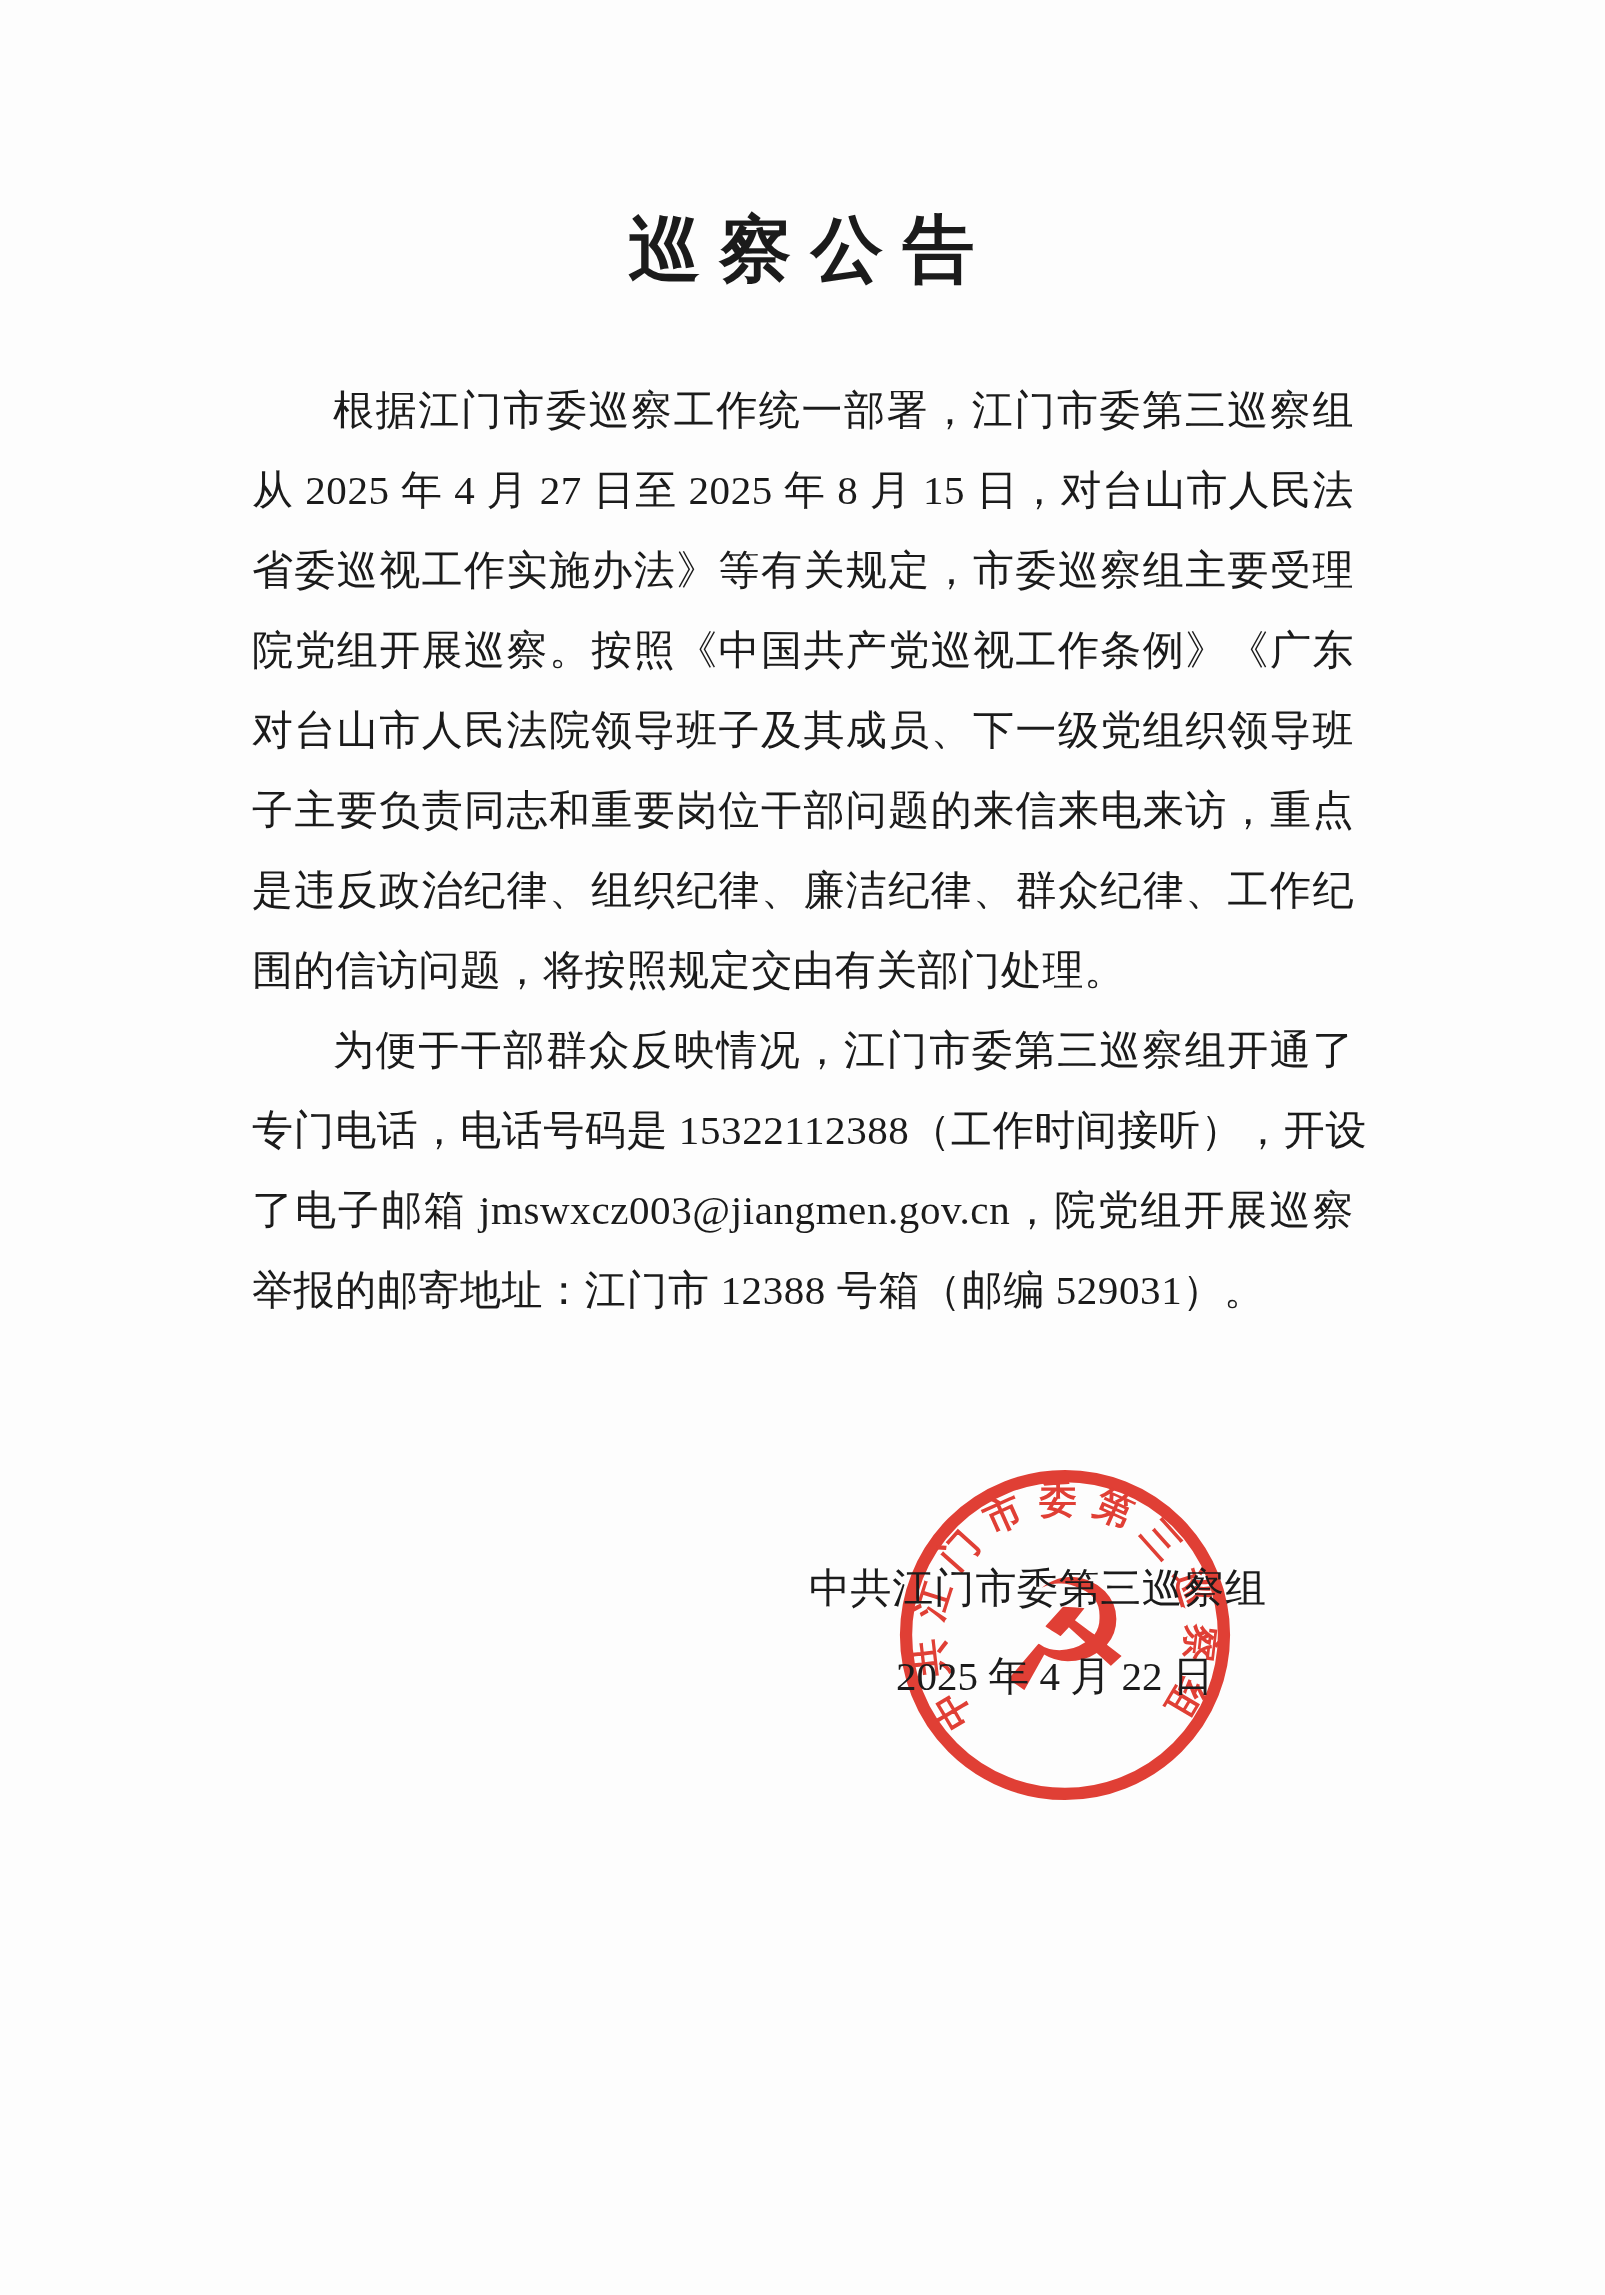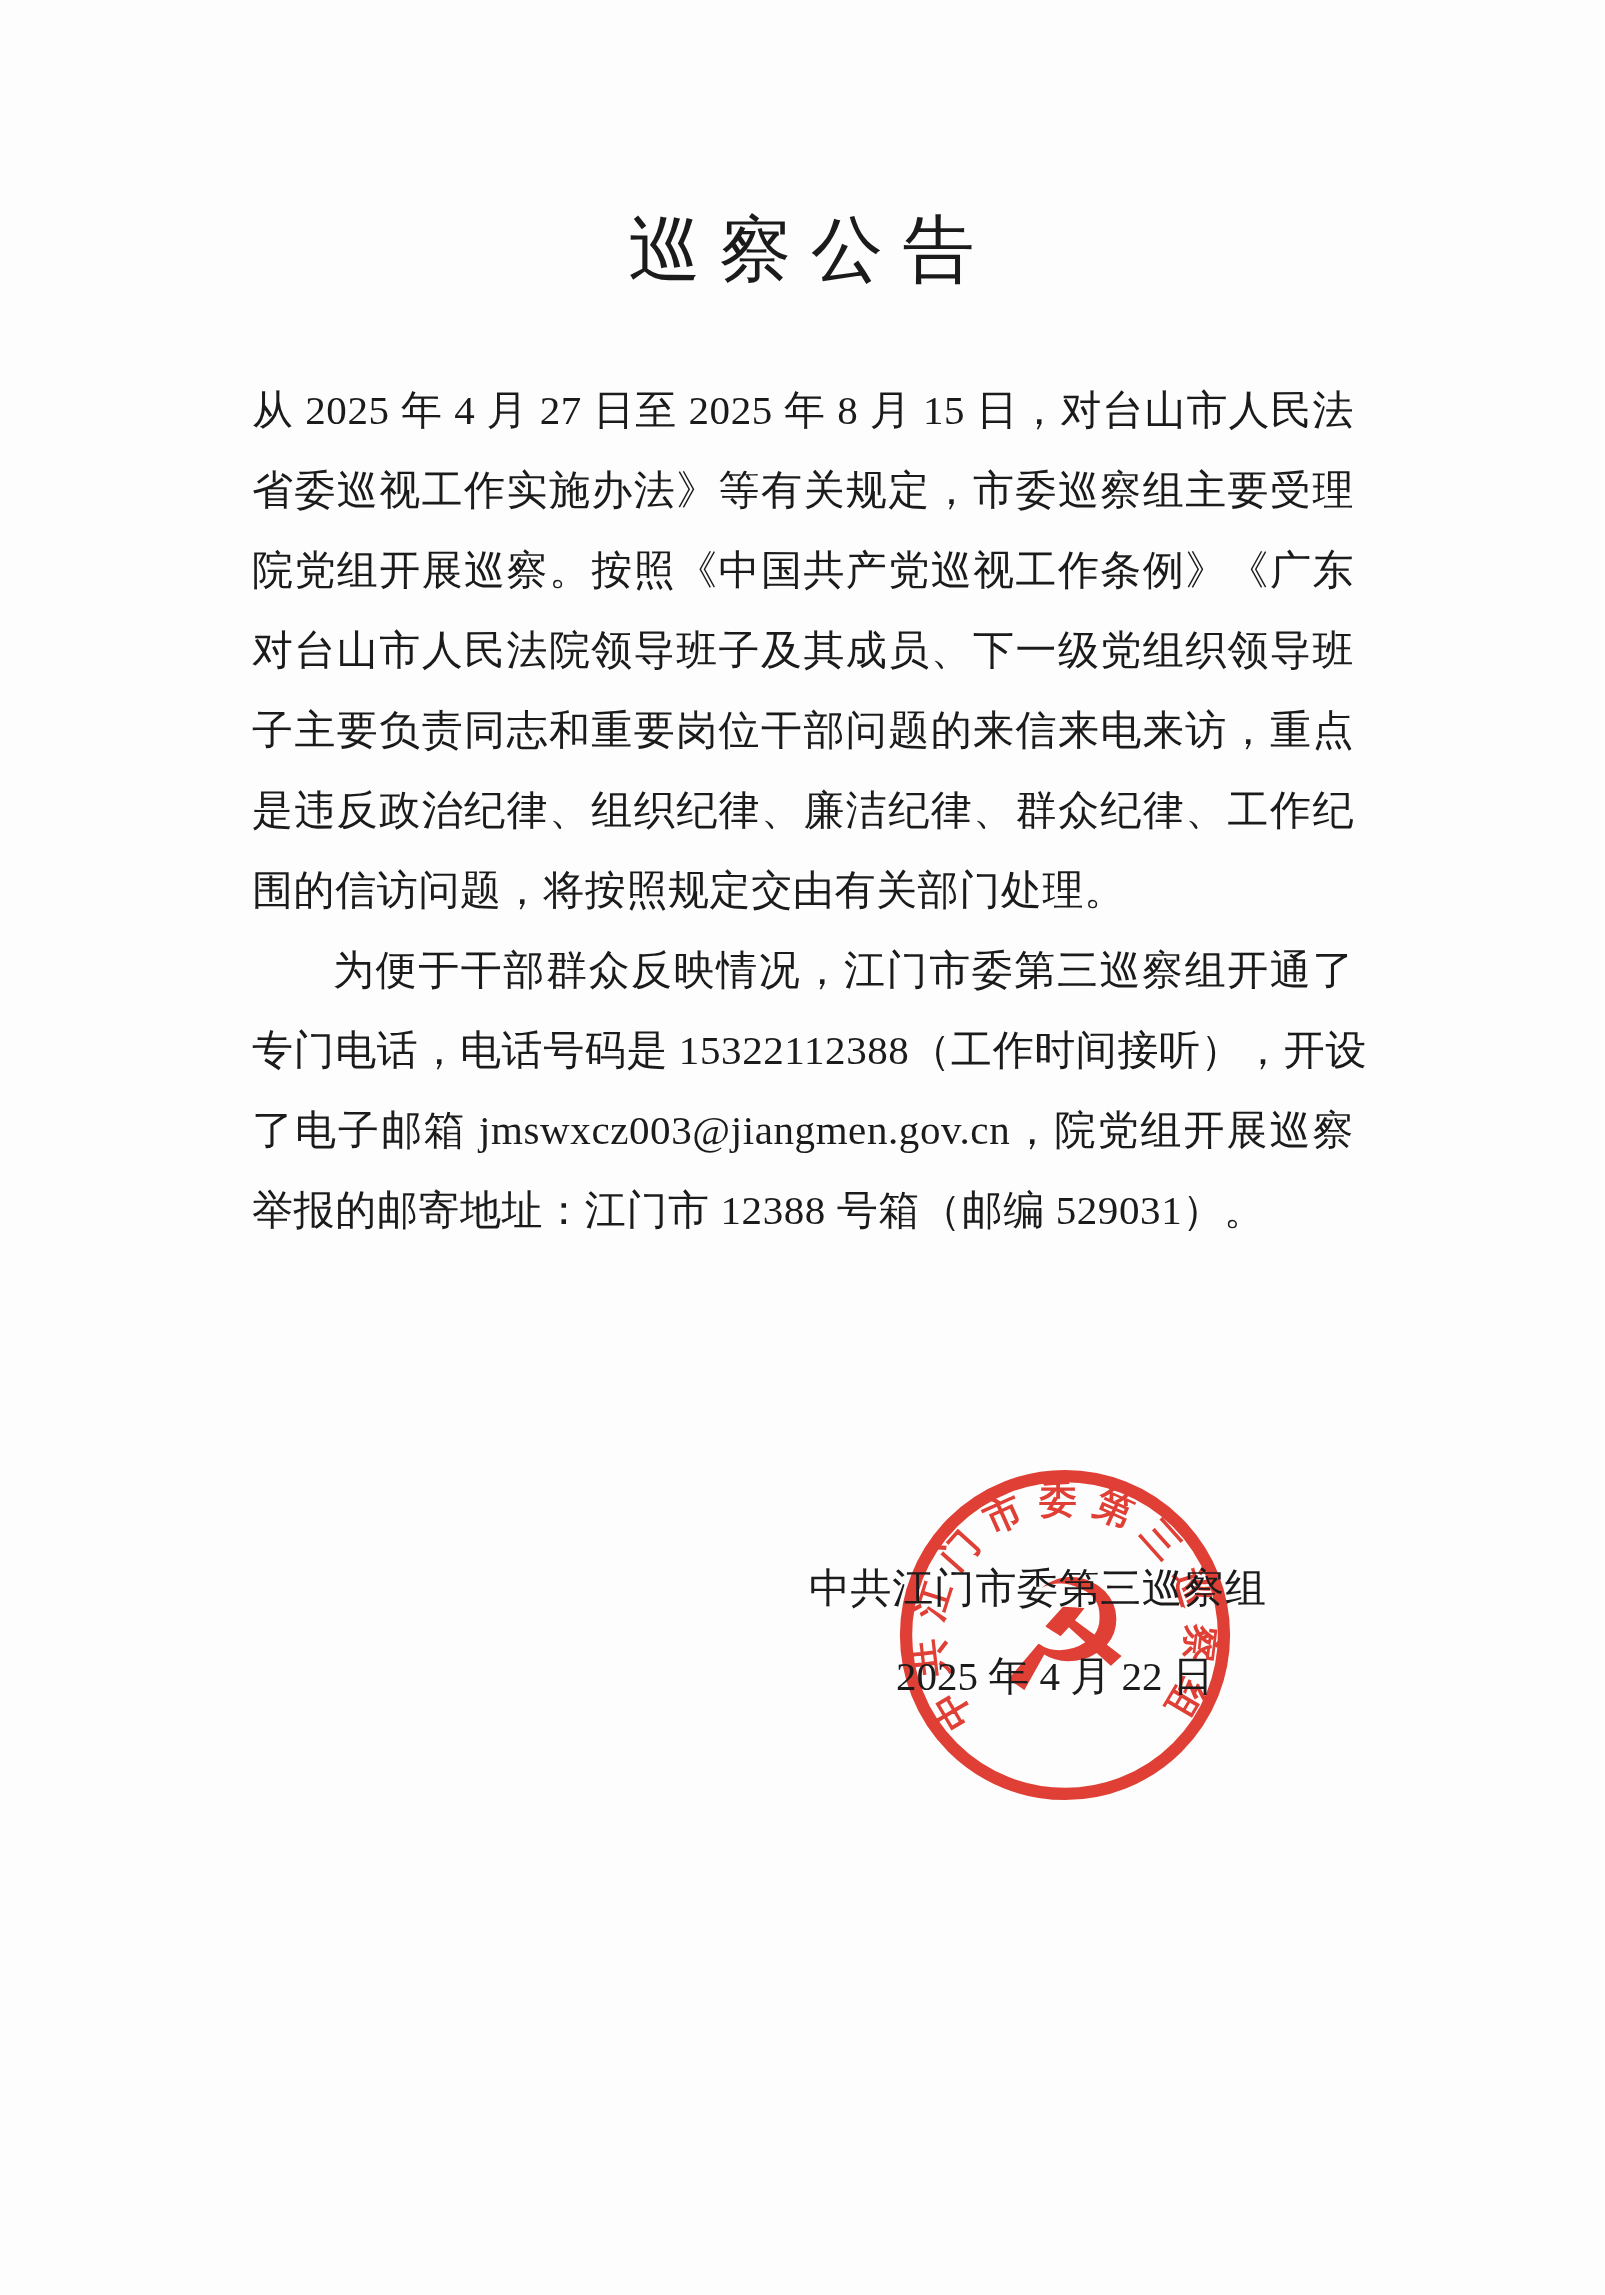--- a/index.html
+++ b/index.html
@@ -19,21 +19,21 @@
   }
   .doc-title {
     position: absolute;
     top: 202px;
     left: 0;
     width: 100%;
     box-sizing: border-box;
     padding-left: 17px;
     text-align: center;
     font-size: 72px;
-    font-weight: normal;
+    font-weight: bold;
     letter-spacing: 19.4px;
     white-space: nowrap;
   }
   .body-block {
     position: absolute;
     left: 252px;
     top: 370px;
     width: 1102px;
   }
   .line {
@@ -91,20 +91,21 @@
   }
 </style>
 </head>
 <body>
 
 <div class="page">
 
   <div class="doc-title">巡察公告</div>
 
   <div class="body-block">
+    <div class="line indent">根据江门市委巡察工作统一部署，江门市委第三巡察组</div>
     <div class="line">从 2025 年 4 月 27 日至 2025 年 8 月 15 日，对台山市人民法</div>
     <div class="line">省委巡视工作实施办法》等有关规定，市委巡察组主要受理</div>
     <div class="line">院党组开展巡察。按照《中国共产党巡视工作条例》《广东</div>
     <div class="line">对台山市人民法院领导班子及其成员、下一级党组织领导班</div>
     <div class="line">子主要负责同志和重要岗位干部问题的来信来电来访，重点</div>
     <div class="line">是违反政治纪律、组织纪律、廉洁纪律、群众纪律、工作纪</div>
     <div class="line para-end">围的信访问题，将按照规定交由有关部门处理。</div>
     <div class="line indent">为便于干部群众反映情况，江门市委第三巡察组开通了</div>
     <div class="line">专门电话，电话号码是 15322112388（工作时间接听），开设</div>
     <div class="line">了电子邮箱 jmswxcz003@jiangmen.gov.cn，院党组开展巡察</div>

